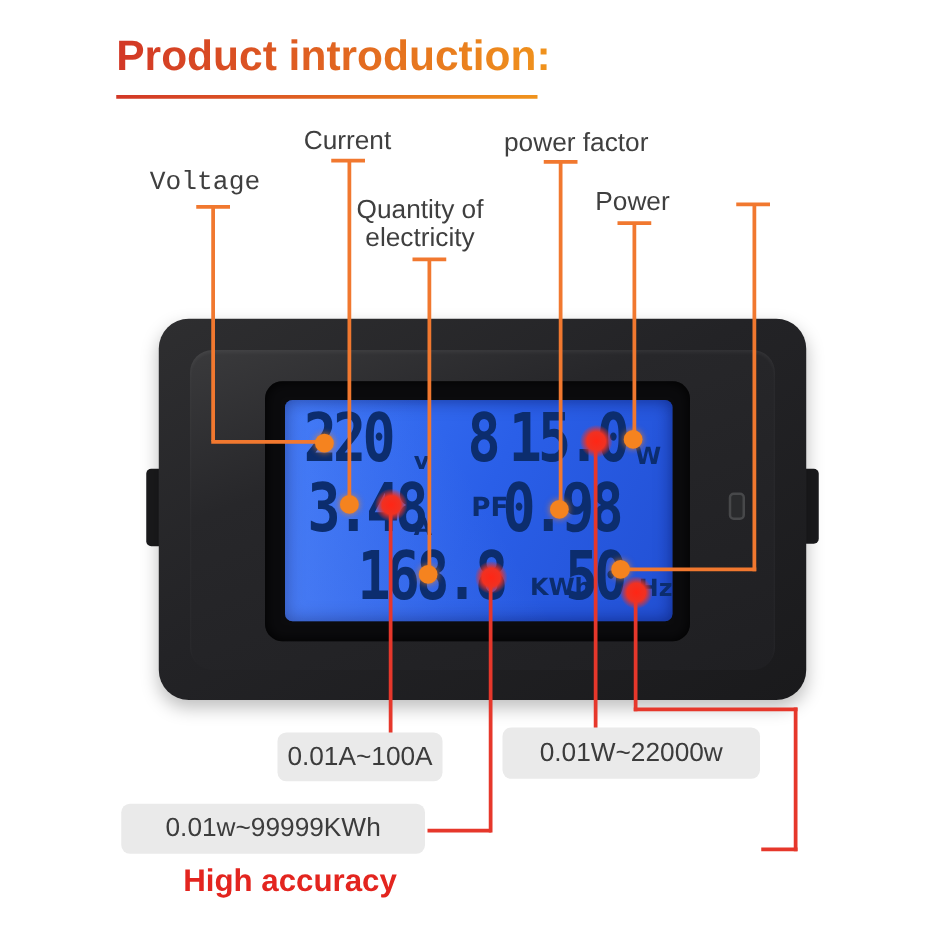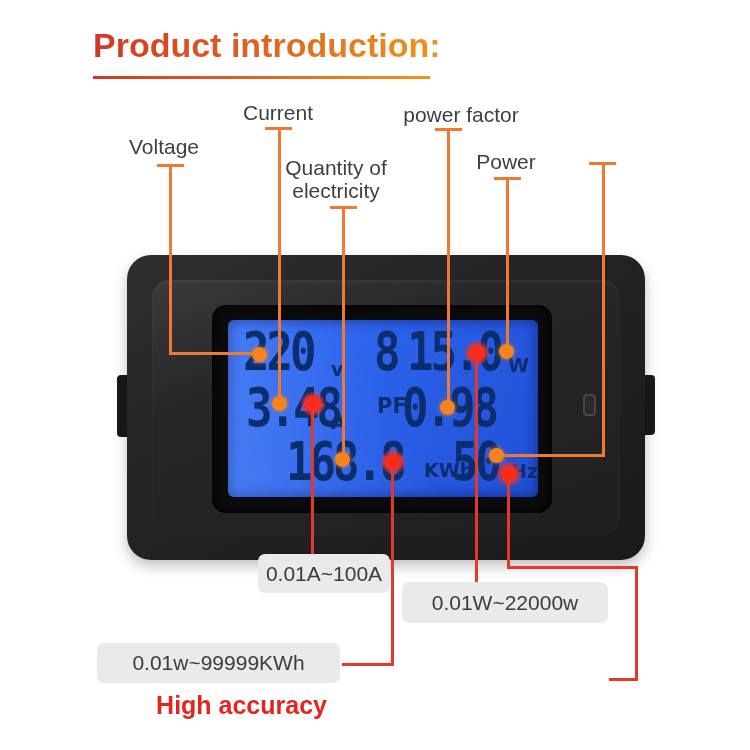--- a/index.html
+++ b/index.html
@@ -14,21 +14,21 @@
 
   
   #title{position:absolute;left:93px;top:26px;font-size:34px;font-weight:bold;letter-spacing:0;
          background:linear-gradient(90deg,var(--title_start),var(--title_end));
          -webkit-background-clip:text;background-clip:text;color:transparent;}
   #title-underline{position:absolute;left:93px;top:76px;width:337px;height:3px;
          background:linear-gradient(90deg,var(--title_start),var(--title_end));}
 
   
   .lbl{position:absolute;color:var(--label_text);font-size:21px;text-align:center;line-height:23px;}
-  #lbl-voltage{left:119px;top:135px;width:90px;}
+  #lbl-voltage{left:119px;top:135px;width:90px;font-family:Liberation Mono, monospace;}
   #lbl-current{left:235px;top:101px;width:86px;}
   #lbl-quantity{left:276px;top:156px;width:120px;}
   #lbl-pf{left:391px;top:103px;width:140px;}
   #lbl-power{left:466px;top:150px;width:80px;}
   #lbl-frequency{left:544px;top:134px;width:112px;}
 
   
   .oline{position:absolute;background:var(--orange);}
   .ocap{height:3px;width:27px;}
   .overt{width:3px;}
@@ -88,26 +88,26 @@
   #lcd-volt{left:243px;top:325px;}   #lcd-volt-u{left:331px;top:360px;}
   #lcd-pw8{left:374px;top:325px;}    #lcd-pw{left:407px;top:325px;}  #lcd-pw-u{left:508px;top:356px;}
   #lcd-amp{left:246px;top:381px;}    #lcd-amp-u{left:331px;top:413px;}
   #lcd-pf-l{left:377px;top:396px;font-size:21px;} #lcd-pf{left:402px;top:381px;}
   #lcd-kwh{left:286px;top:435px;}    #lcd-kwh-u{left:424px;top:461px;}
   #lcd-hz{left:452px;top:435px;}     #lcd-hz-u{left:511px;top:462px;}
 
   
   .spec{position:absolute;background:var(--box_bg);border-radius:7px;color:var(--box_text);
         font-size:21px;text-align:center;}
-  #box-a{left:222px;top:554px;width:132px;height:39px;line-height:39px;margin-left:36px;}
+  #box-a{left:222px;top:586px;width:132px;height:39px;line-height:39px;}
   #box-w{left:402px;top:582px;width:206px;height:41px;line-height:41px;}
   #box-kwh{left:97px;top:643px;width:243px;height:40px;line-height:40px;}
   #box-hz{left:402px;top:637px;width:206px;height:90px;text-align:left;box-sizing:border-box;
           padding:14px 0 0 22px;line-height:28px;}
-  #accuracy{position:absolute;left:137px;top:691px;width:190px;text-align:right;
+  #accuracy{position:absolute;left:137px;top:691px;width:190px;text-align:center;
           color:var(--accuracy_red);font-size:25px;font-weight:bold;}
 </style>
 </head>
 <body>
 
 <div id="canvas">
 
   <div id="title">Product introduction:</div>
   <div id="title-underline"></div>
 

